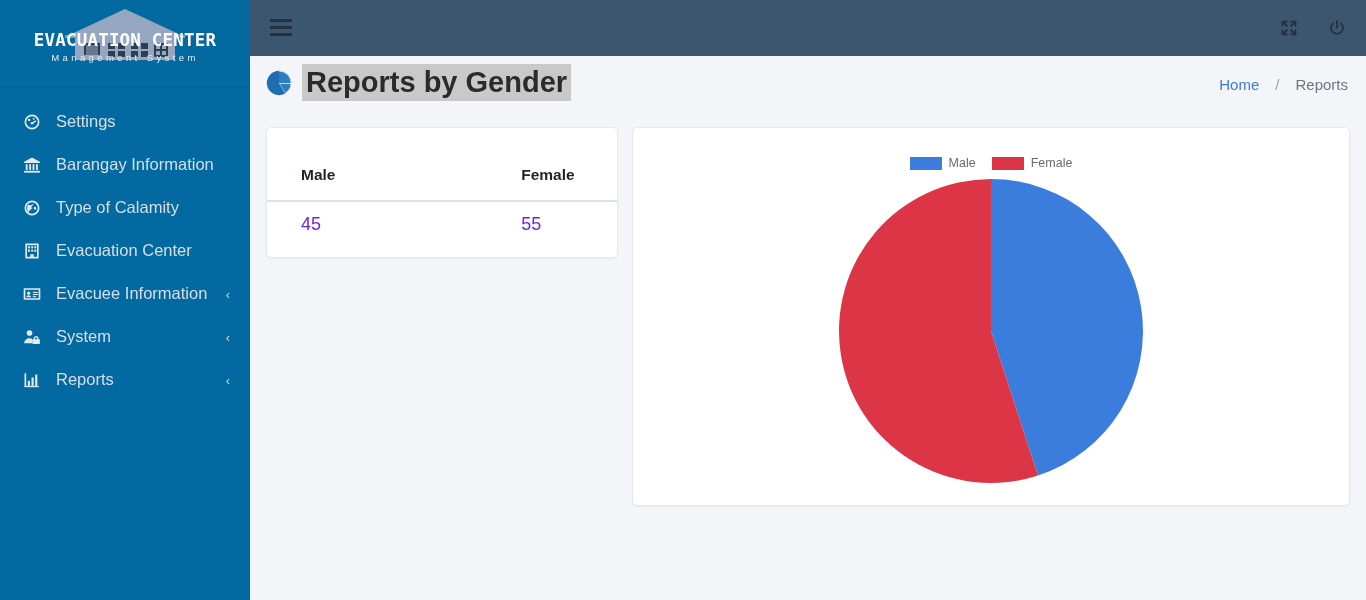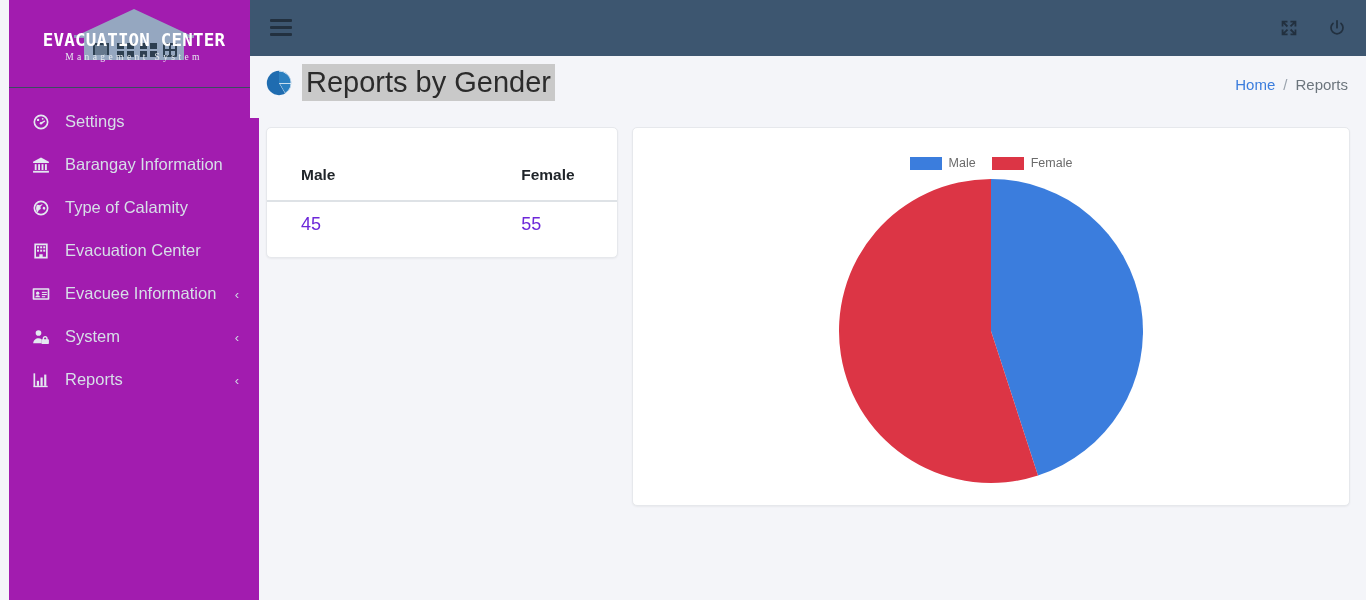--- a/index.html
+++ b/index.html
@@ -8,23 +8,22 @@
     font-family: "Liberation Sans", sans-serif;
     background: #f4f5f9;
     overflow: hidden;
   }
   .app { position: relative; width: 1366px; height: 600px; }
 
   
   .sidebar {
     position: absolute; left: 0; top: 0;
     width: 250px; height: 600px;
-    background: #a21caf;
+    background: #0369a1;
     overflow: hidden;
-    margin-left: 9px;
   }
   .brand {
     position: relative;
     height: 88px;
     border-bottom: 1px solid #3a4c60;
     display: flex; flex-direction: column;
     align-items: center; justify-content: flex-start;
     padding-top: 4px;
   }
   .brand-house { margin-top: 2px; }
@@ -36,21 +35,21 @@
     font-size: 17.5px;
     font-weight: 700;
     letter-spacing: 0.2px;
     color: #ffffff;
     white-space: nowrap;
   }
   .brand-sub {
     position: absolute;
     top: 52px; left: 0; right: 0;
     text-align: center;
-    font-family: Liberation Serif, serif;
+    font-family: Liberation Sans, sans-serif;
     font-size: 9.5px;
     letter-spacing: 3.4px;
     color: #e8ecf1;
     white-space: nowrap;
   }
 
   .nav { padding-top: 12px; }
   .nav-item {
     position: relative;
     display: flex; align-items: center;
@@ -107,31 +106,31 @@
     width: 1116px; height: 62px;
     background: #f4f5f9;
   }
   .page-title-wrap {
     position: absolute; left: 14px; top: 8px;
     display: flex; align-items: center; gap: 8px;
   }
   .page-title-icon { width: 30px; height: 30px; display: block; }
   .page-title {
     font-size: 29px;
-    font-weight: 400;
+    font-weight: 700;
     color: #2b2b2b;
     background: #c9c9c9;
     padding: 0 4px;
     line-height: 1.28;
     white-space: nowrap;
   }
   .breadcrumb {
     position: absolute; right: 18px; top: 20px;
     font-size: 15px; color: #6c757d;
-    display: flex; gap: 8px; align-items: center;
+    display: flex; gap: 16px; align-items: center;
     white-space: nowrap;
     text-align: right;
   }
   .breadcrumb .bc-link { color: #3b7ddd; cursor: pointer; }
   .breadcrumb .bc-sep { color: #9aa3ad; }
   .breadcrumb .bc-cur { color: #6c757d; }
 
   
   .card {
     position: absolute;

